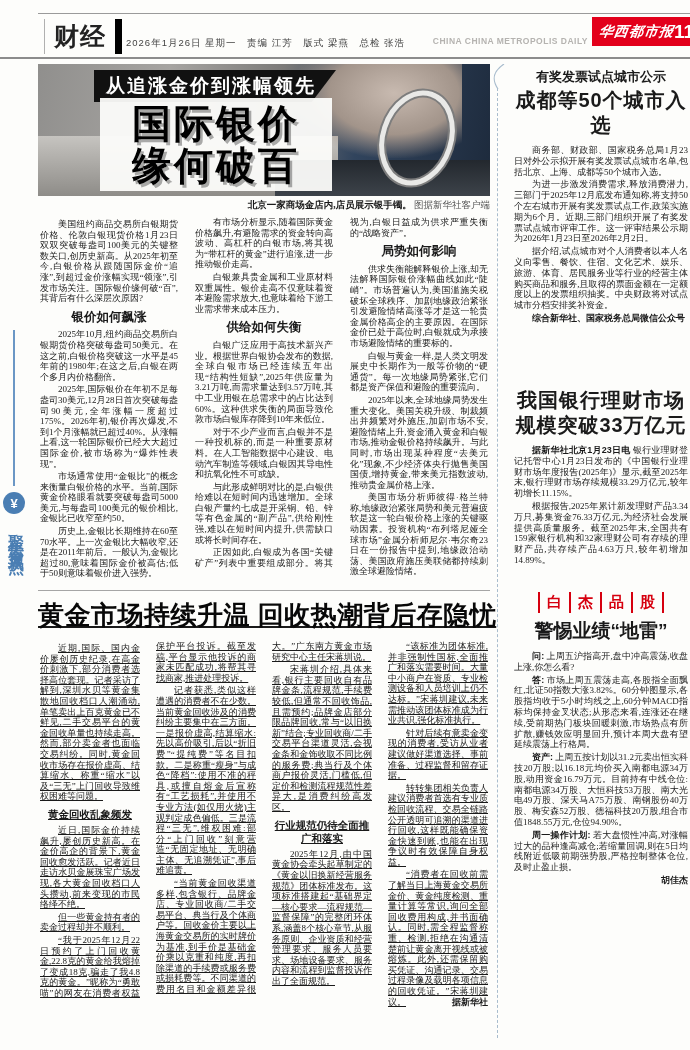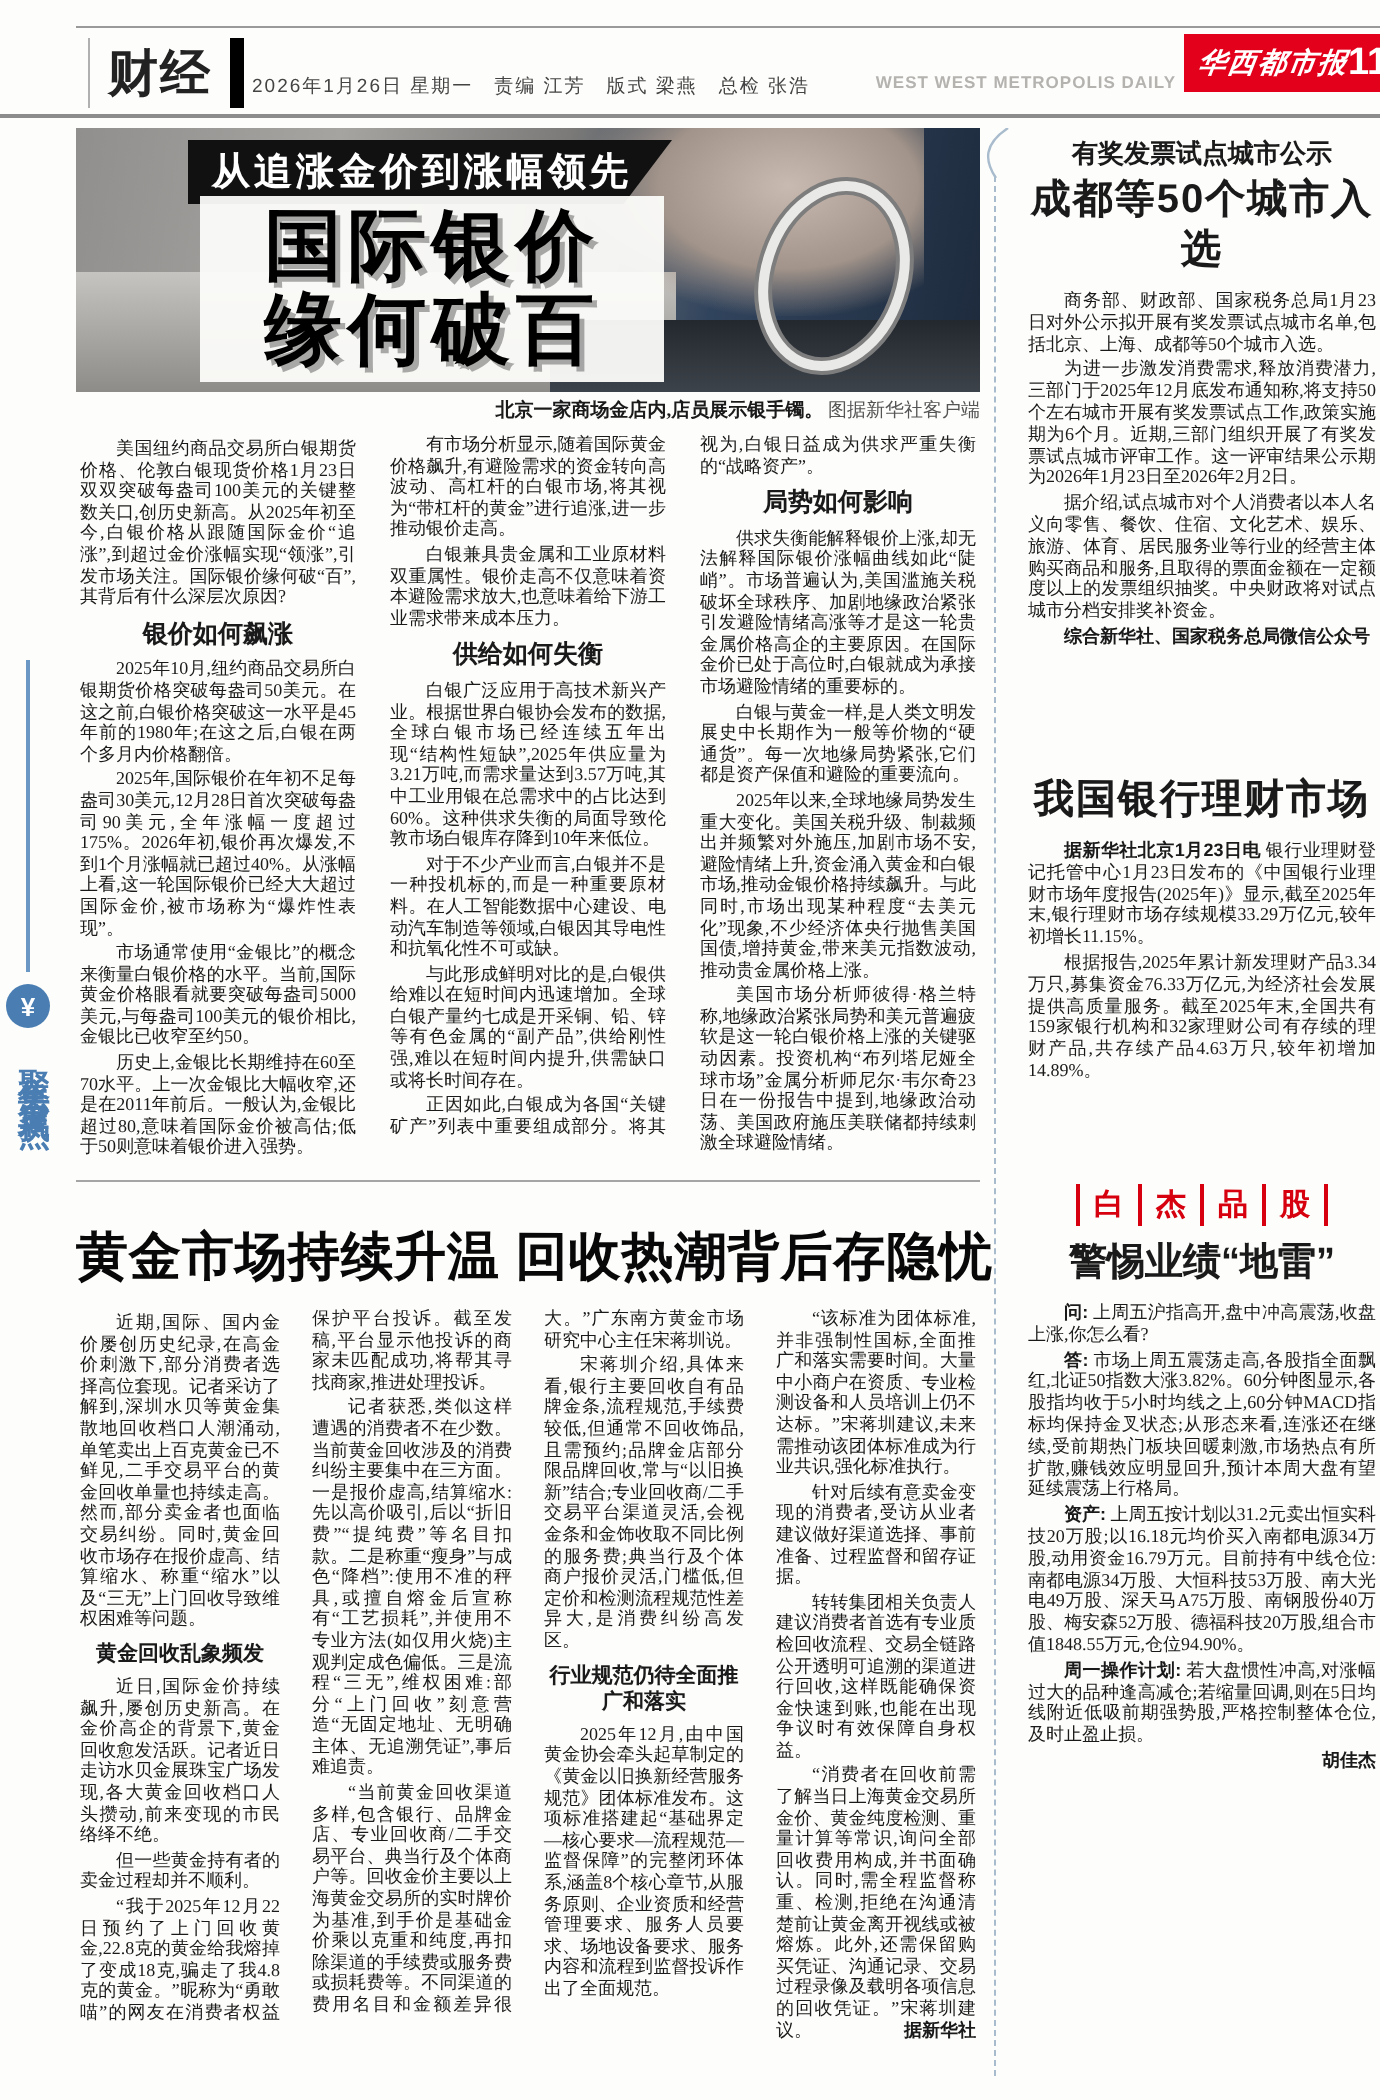--- a/index.html
+++ b/index.html
@@ -49,21 +49,21 @@
         text-shadow:2.5px 2.5px 0 rgba(70,70,70,.45);font-family:"Liberation Serif",serif;}
   .caption{margin-top:3px;text-align:right;font-size:9.5px;font-weight:bold;}
   .caption .credit{font-weight:normal;color:#555;}
   .body3{margin-top:5px;height:366px;column-count:3;column-gap:13px;overflow:hidden;
         font-size:9px;line-height:10.6px;text-align:justify;}
   .p{margin:2px;text-indent:2em;}
   .sub{font-family:"Liberation Sans",sans-serif;font-weight:bold;font-size:12.5px;text-align:center;
         margin:6px 0 4px;line-height:1.25;break-inside:avoid;}
   .by{float:right;font-weight:bold;font-family:"Liberation Sans",sans-serif;}
   
-  .gold{position:absolute;left:38px;top:590px;width:452px;border-top:1px solid #a5a5a5;padding-top:20px;}
+  .gold{position:absolute;left:38px;top:590px;width:452px;border-top:1px solid #a5a5a5;padding-top:7px;text-decoration:underline;}
   .gold-headline{font-family:"Liberation Sans",sans-serif;font-weight:900;font-size:26px;
         letter-spacing:.5px;white-space:nowrap;color:#080808;}
   .body4{margin-top:8px;height:386px;column-count:4;column-gap:12px;overflow:hidden;
         font-size:9px;line-height:10.6px;text-align:justify;}
   .body4 .sub{font-size:10.5px;}
   
   .divider{position:absolute;left:497px;top:88px;height:950px;border-left:1px dashed #a8bccd;}
   .divider-curve{position:absolute;left:488px;top:64px;}
   .right{position:absolute;left:500px;top:64px;width:190px;height:986px;}
   .rblock{position:absolute;left:12px;width:178px;overflow:hidden;}
@@ -85,21 +85,21 @@
   .sign{text-align:right;font-weight:bold;font-family:"Liberation Sans",sans-serif;}
 </style>
 </head>
 <body>
 
 <div class="page">
 
   <div class="top-rule"></div>
   <div class="section-box">财经</div>
   <div class="dateline">2026年1月26日 星期一　责编 江芳　版式 梁燕　总检 张浩</div>
-  <div class="masthead-en">WEST WEST METROPOLIS DAILY</div>
+  <div class="masthead-en">CHINA CHINA METROPOLIS DAILY</div>
   <div class="masthead-box">
     <span class="masthead-cn">华西都市报</span>
     <span class="pageno">11</span>
   </div>
   <div class="head-rule"></div>
 
   <div class="focus-line"></div>
   <div class="focus-icon">¥</div>
   <div class="focus-text">聚焦贵金属热</div>
 
@@ -187,20 +187,21 @@
         <p class="p">商务部、财政部、国家税务总局1月23日对外公示拟开展有奖发票试点城市名单,包括北京、上海、成都等50个城市入选。</p>
         <p class="p">为进一步激发消费需求,释放消费潜力,三部门于2025年12月底发布通知称,将支持50个左右城市开展有奖发票试点工作,政策实施期为6个月。近期,三部门组织开展了有奖发票试点城市评审工作。这一评审结果公示期为2026年1月23日至2026年2月2日。</p>
         <p class="p">据介绍,试点城市对个人消费者以本人名义向零售、餐饮、住宿、文化艺术、娱乐、旅游、体育、居民服务业等行业的经营主体购买商品和服务,且取得的票面金额在一定额度以上的发票组织抽奖。中央财政将对试点城市分档安排奖补资金。</p>
         <p class="p r-sign">综合新华社、国家税务总局微信公众号</p>
       </div>
     </div>
 
     <div class="rblock r2">
       <div class="r-headline">
         <div>我国银行理财市场</div>
+        <div>规模突破33万亿元</div>
       </div>
       <div class="r-body">
         <p class="p">
           <span class="lbl">据新华社北京1月23日电</span>
           <span>银行业理财登记托管中心1月23日发布的《中国银行业理财市场年度报告(2025年)》显示,截至2025年末,银行理财市场存续规模33.29万亿元,较年初增长11.15%。</span>
         </p>
         <p class="p">根据报告,2025年累计新发理财产品3.34万只,募集资金76.33万亿元,为经济社会发展提供高质量服务。截至2025年末,全国共有159家银行机构和32家理财公司有存续的理财产品,共存续产品4.63万只,较年初增加14.89%。</p>
       </div>
     </div>
 

